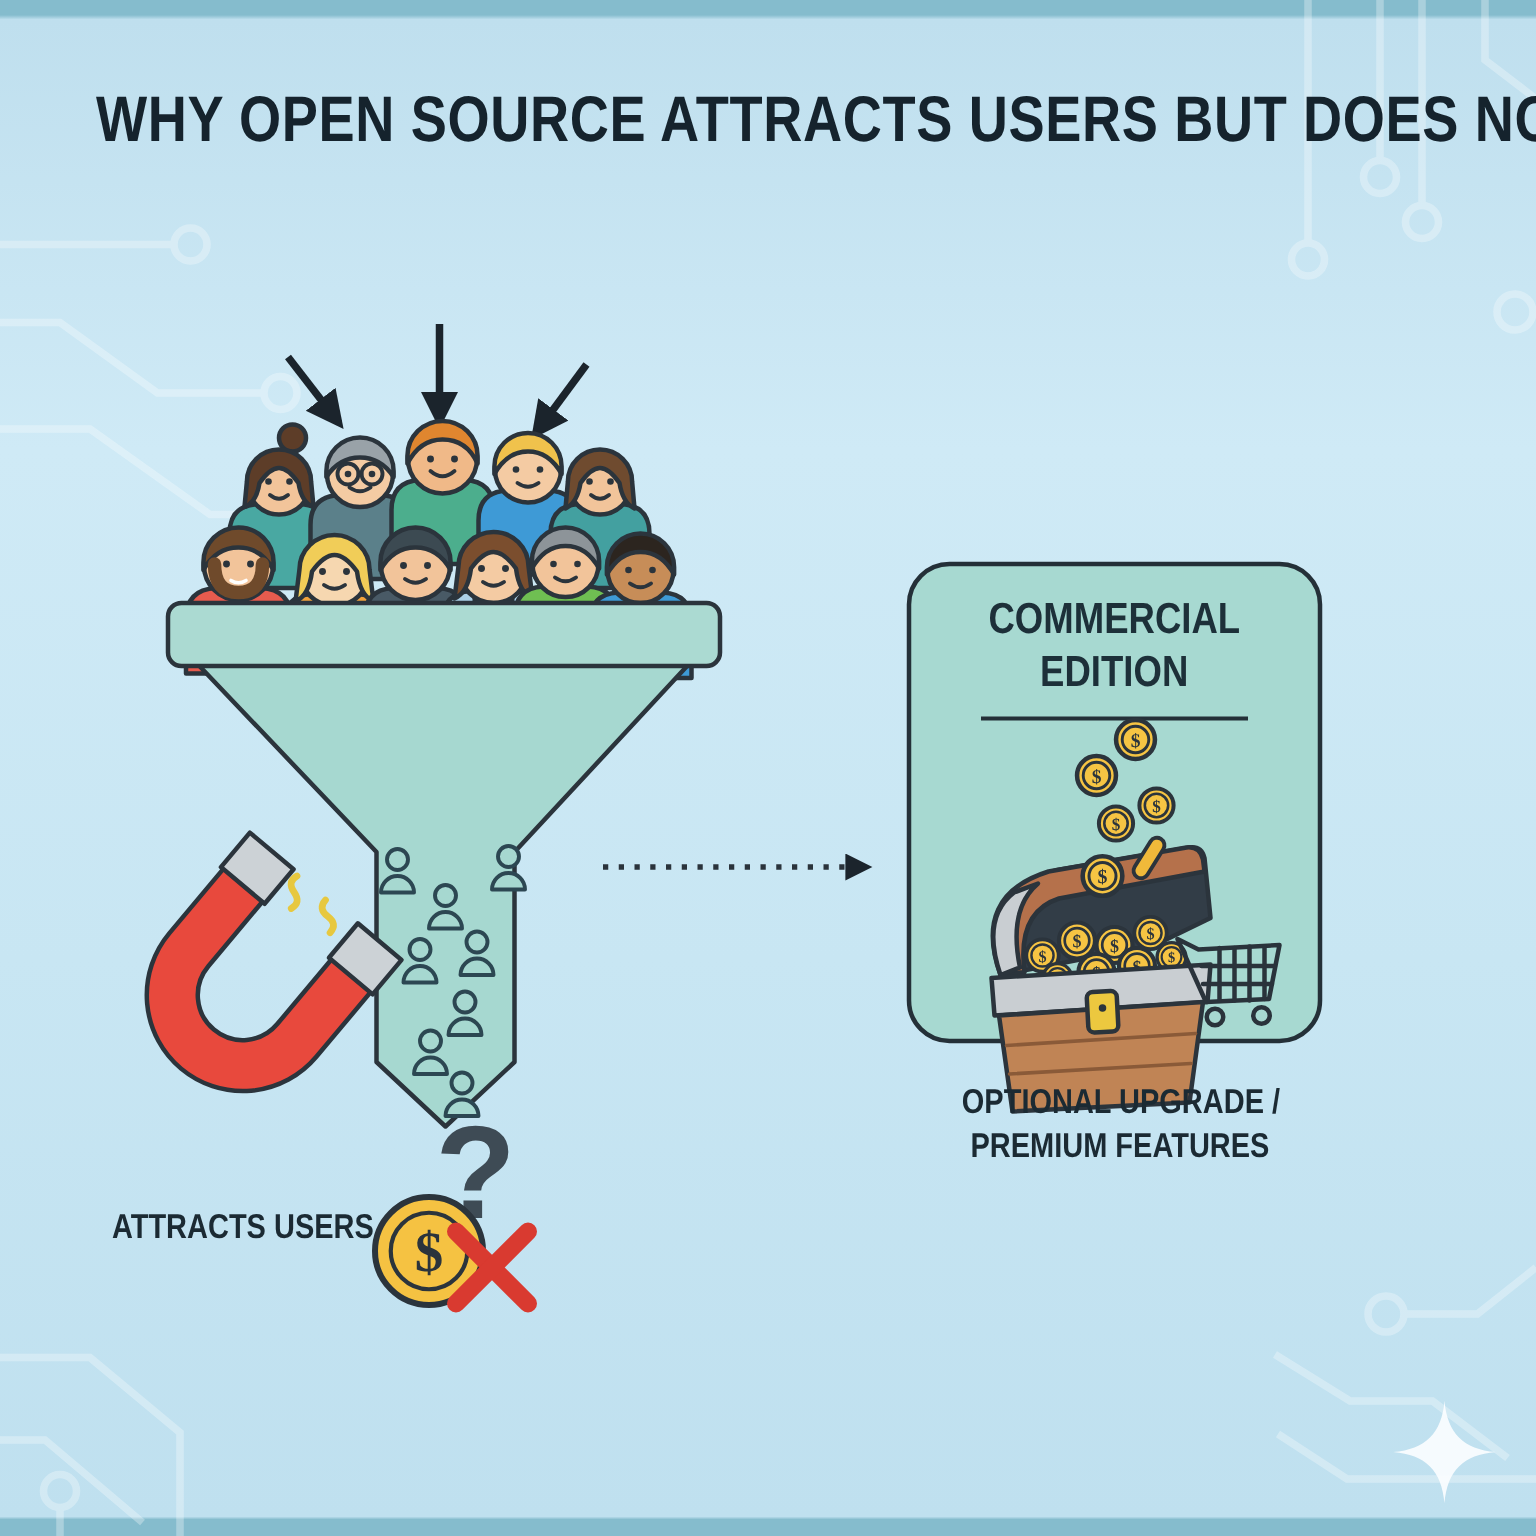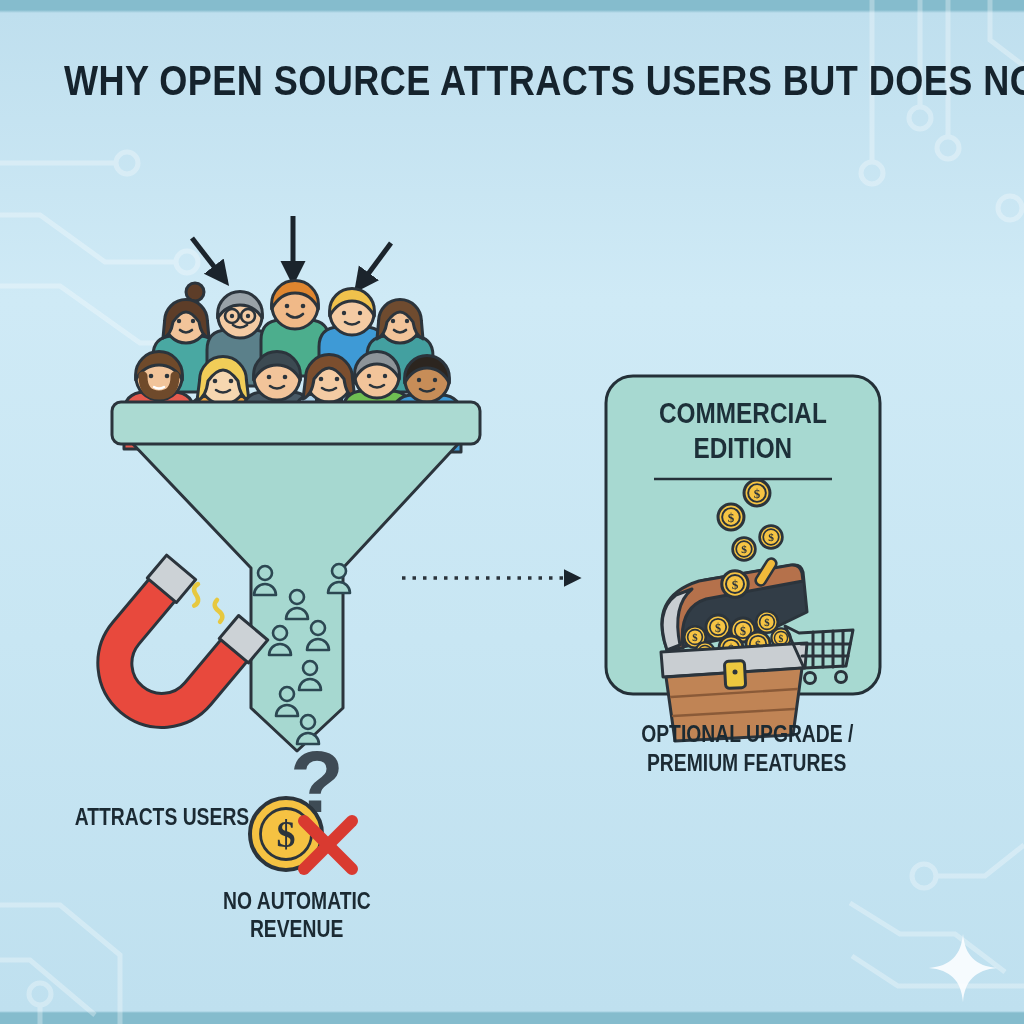--- a/index.html
+++ b/index.html
@@ -267,24 +267,20 @@
   </g>
 </svg>
 
 <div class="title-line" style="left:64px;top:56px;"><span class="condL">WHY OPEN SOURCE ATTRACTS USERS BUT DOES NOT</span></div>
 
 
 <div class="lbl caption" style="left:58px;top:774px;width:185px;margin-top:29px;">
   <span class="cond">ATTRACTS USERS</span>
 </div>
 
-<div class="lbl caption" style="left:202px;top:887px;width:190px;">
-  <span class="cond">NO AUTOMATIC</span><br>
-  <span class="cond">REVENUE</span>
-</div>
 
 <div class="lbl box-title" style="left:613px;top:396px;width:260px;">
   <span class="cond">COMMERCIAL</span><br>
   <span class="cond">EDITION</span>
 </div>
 
 <div class="lbl caption" style="left:612px;top:720px;width:270px;line-height:29px;">
   <span class="cond">OPTIONAL UPGRADE /</span><br>
   <span class="cond">PREMIUM FEATURES</span>
 </div>

